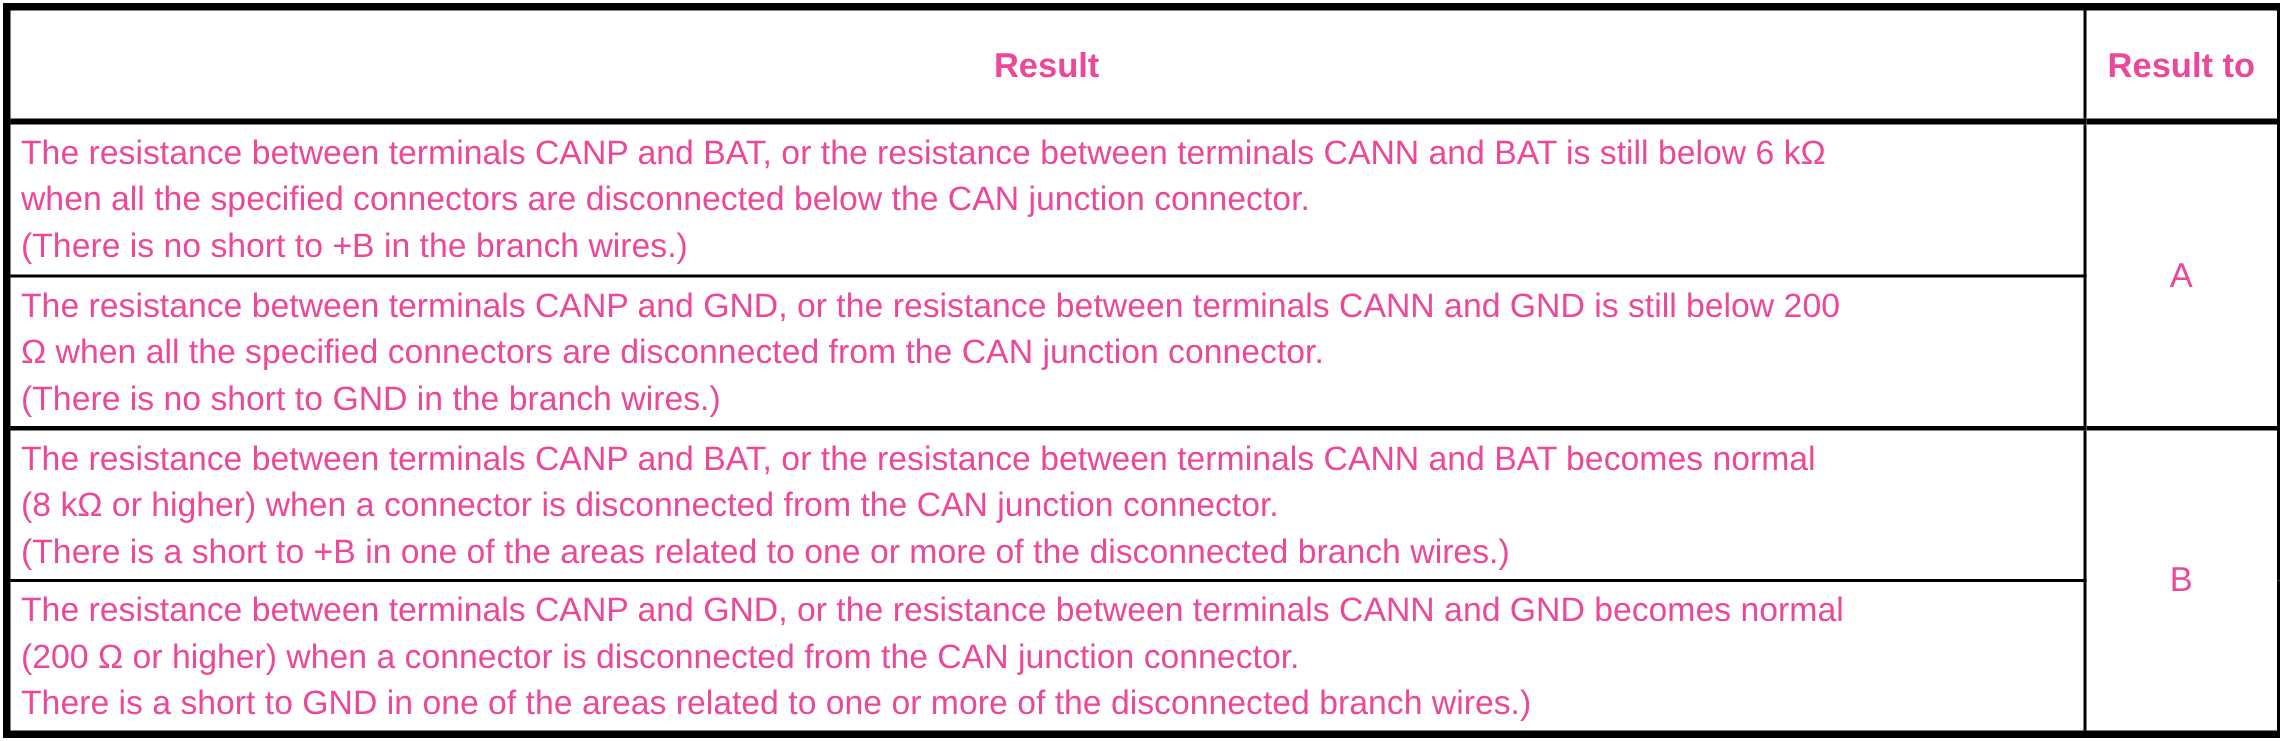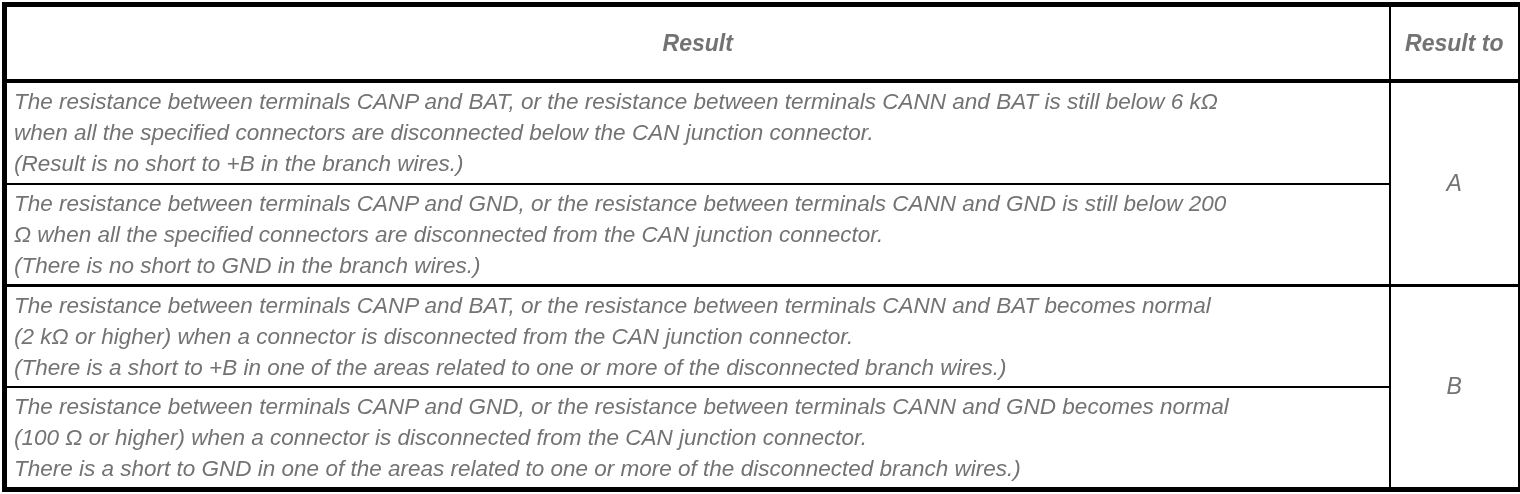--- a/index.html
+++ b/index.html
@@ -21,22 +21,21 @@
     width: 1516px;
     height: 490px;
     margin: 2px;
     border: 5px solid #000000;
   }
   col.col-result  { width: 1385px; }
   col.col-proceed { width: 131px; }
   th, td {
     border: 2px solid #000000;
     box-sizing: border-box;
-    color: #737373;
-    font-style: italic;
+    color: #ec4899;
   }
   tr.hdr th {
     border-bottom: 4px solid #000000;
     font-weight: bold;
     font-size: 23px;
     line-height: 27px;
     text-align: center;
     vertical-align: middle;
     padding: 2px 4px;
   }
@@ -74,44 +73,44 @@
     <tbody>
         <tr class="hdr">
       <th>Result</th>
       <th>Result to</th>
     </tr>
 
     <tr class="body-row">
       <td class="result-cell">
         <div class="line">The resistance between terminals CANP and BAT, or the resistance between terminals CANN and BAT is still below 6 kΩ</div>
         <div class="line">when all the specified connectors are disconnected below the CAN junction connector.</div>
-        <div class="line">(Result is no short to +B in the branch wires.)</div>
+        <div class="line">(There is no short to +B in the branch wires.)</div>
       </td>
       <td class="proceed-cell" rowspan="2">A</td>
     </tr>
 
     <tr class="body-row">
       <td class="result-cell">
         <div class="line">The resistance between terminals CANP and GND, or the resistance between terminals CANN and GND is still below 200</div>
         <div class="line">Ω when all the specified connectors are disconnected from the CAN junction connector.</div>
         <div class="line">(There is no short to GND in the branch wires.)</div>
       </td>
     </tr>
 
     <tr class="body-row group-b-start">
       <td class="result-cell">
         <div class="line">The resistance between terminals CANP and BAT, or the resistance between terminals CANN and BAT becomes normal</div>
-        <div class="line">(2 kΩ or higher) when a connector is disconnected from the CAN junction connector.</div>
+        <div class="line">(8 kΩ or higher) when a connector is disconnected from the CAN junction connector.</div>
         <div class="line">(There is a short to +B in one of the areas related to one or more of the disconnected branch wires.)</div>
       </td>
       <td class="proceed-cell" rowspan="2">B</td>
     </tr>
 
     <tr class="body-row">
       <td class="result-cell">
         <div class="line">The resistance between terminals CANP and GND, or the resistance between terminals CANN and GND becomes normal</div>
-        <div class="line">(100 Ω or higher) when a connector is disconnected from the CAN junction connector.</div>
+        <div class="line">(200 Ω or higher) when a connector is disconnected from the CAN junction connector.</div>
         <div class="line">There is a short to GND in one of the areas related to one or more of the disconnected branch wires.)</div>
       </td>
     </tr>
   </tbody>
     </table>
 </div>
 
 </body></html>

